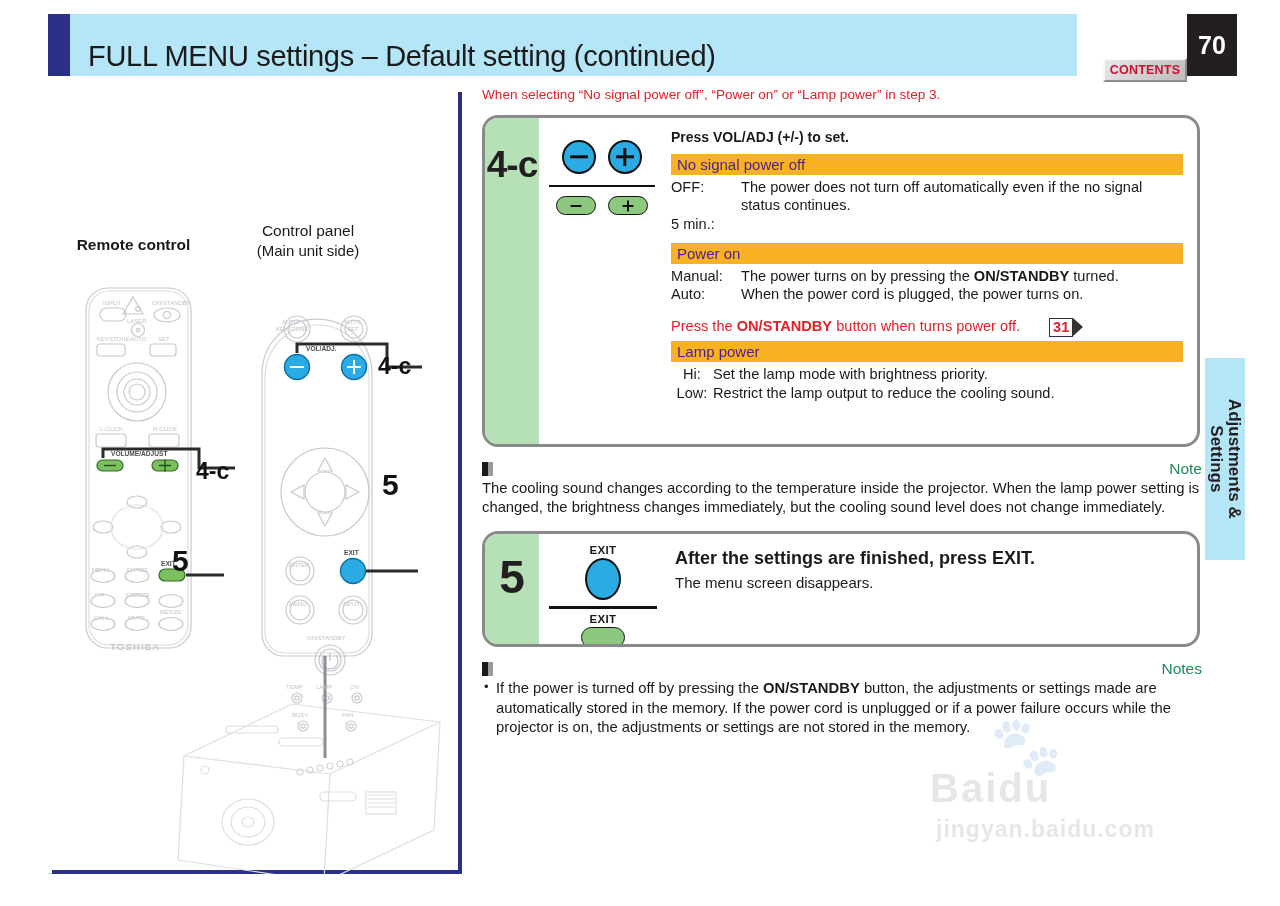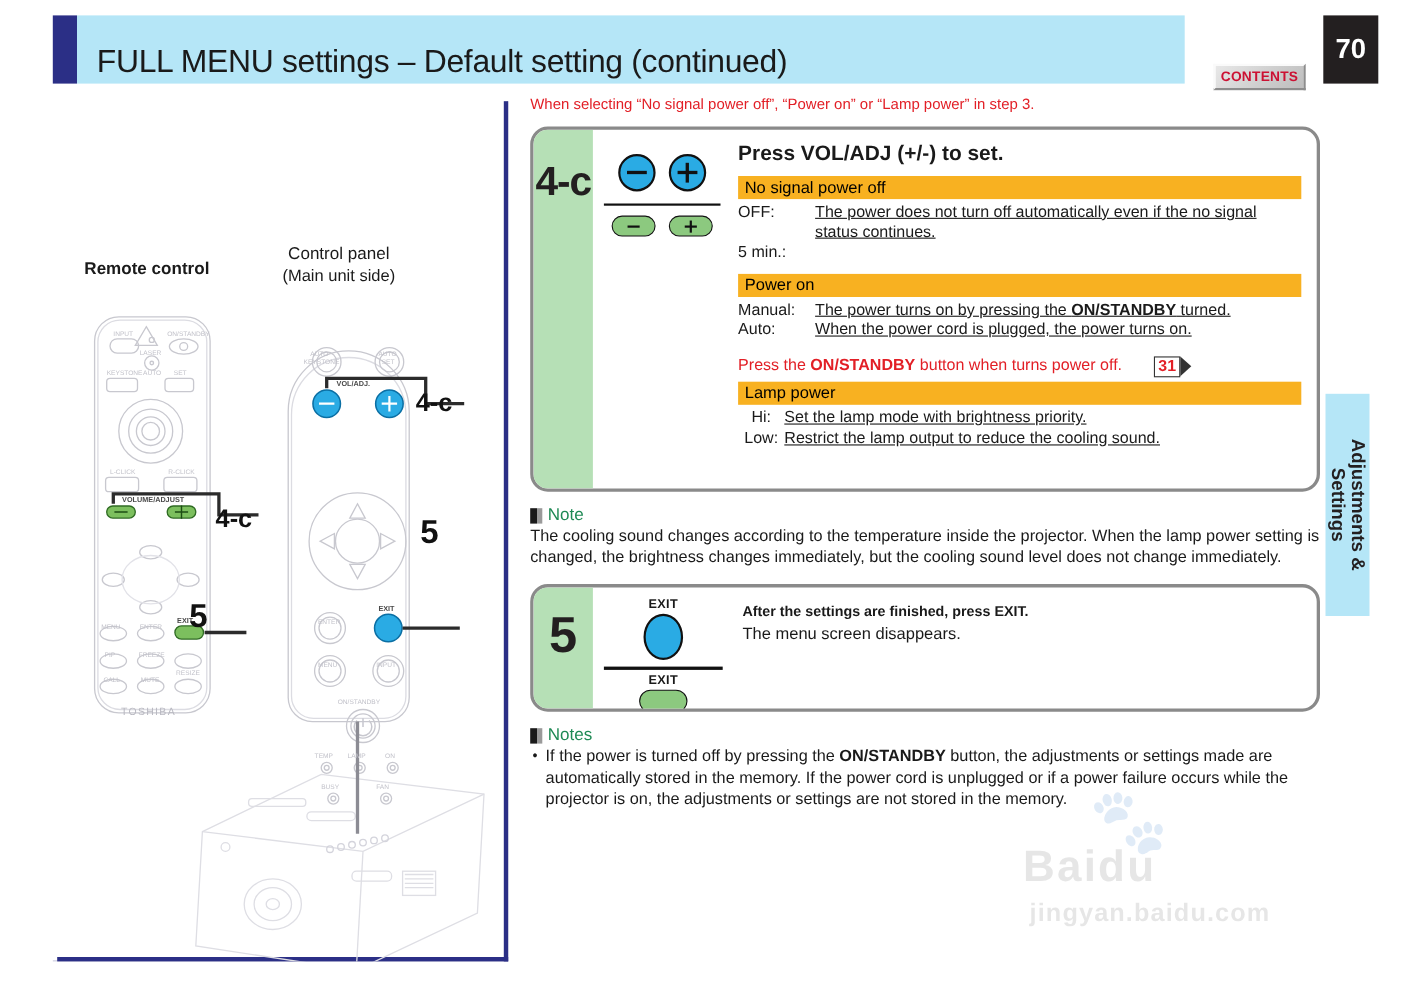--- a/index.html
+++ b/index.html
@@ -14,21 +14,21 @@
   .hdr-band{position:absolute;left:70px;top:0;width:1007px;height:62px;background:#b5e6f7;}
   .hdr-title{position:absolute;left:88px;top:26px;font-size:29px;font-weight:normal;color:#1a1a1a;
     letter-spacing:-0.3px;white-space:nowrap;}
   .contents-btn{position:absolute;left:1103px;top:44px;width:84px;height:24px;
     background:linear-gradient(135deg,#e8e8e8 0%,#cfcfcf 55%,#bdbdbd 100%);
     border-top:2px solid #fafafa;border-left:2px solid #fafafa;
     border-right:2px solid #8d8d8d;border-bottom:2px solid #8d8d8d;
     box-sizing:border-box;display:flex;align-items:center;justify-content:center;}
   .contents-btn span{font-size:12.5px;color:#cc1133;font-weight:bold;letter-spacing:0.2px;}
   .page-box{position:absolute;left:1187px;top:14px;width:50px;height:62px;background:#231f20;
-    display:flex;align-items:center;justify-content:center;margin-left:16px;}
+    display:flex;align-items:center;justify-content:center;}
   .page-box span{color:#fff;font-size:25px;font-weight:bold;}
 
   
   .side-tab{position:absolute;left:1205px;top:358px;width:40px;height:202px;background:#b5e6f7;
     display:flex;align-items:center;justify-content:center;}
   .side-tab-txt{transform:rotate(90deg);white-space:nowrap;font-size:17px;font-weight:bold;
     color:#231f20;line-height:1.05;text-align:center;}
 
   
   .left-panel{position:absolute;left:48px;top:92px;width:414px;height:782px;background:#fff;
@@ -73,56 +73,56 @@
     width:3.4px;height:18px;background:#111;}
   .kdiv{height:2.5px;background:#111;margin:11px 2px 9px 2px;}
   .pill{width:40px;height:19px;border-radius:10px;background:#8cc97f;border:1.8px solid #111;
     position:relative;box-sizing:border-box;}
   .pill::before{content:"";position:absolute;left:50%;top:50%;transform:translate(-50%,-50%);
     width:11px;height:2px;background:#111;}
   .pill.plus::after{content:"";position:absolute;left:50%;top:50%;transform:translate(-50%,-50%);
     width:2px;height:11px;background:#111;}
 
   .sb-body{margin-left:186px;padding:11px 14px 12px 0;}
-  .sb-head{font-size:19px;font-weight:bold;margin:0 0 9px 0;}
-  .orange{background:#f8b121;color:#000000;font-size:15px;padding:2px 6px;margin:0 0 2px 0;}
+  .sb-head{font-size:14px;font-weight:bold;margin:0 0 9px 0;}
+  .orange{background:#f8b121;color:#4c1d95;font-size:15px;padding:2px 6px;margin:0 0 2px 0;}
   .deflist{margin:3px 0 9px 0;font-size:14.6px;line-height:1.28;}
   .deflist .dr{display:flex;}
   .deflist .dt{flex:0 0 auto;}
-  .deflist .dd{flex:1 1 auto;text-decoration:underline;}
+  .deflist .dd{flex:1 1 auto;}
   .dt-w1{width:70px;}
   .dt-w2{width:42px;text-align:center;}
   .redline{color:#e21f26;font-size:14.6px;margin:14px 0 4px 0;display:flex;align-items:flex-start;gap:5px;}
   .pgref{display:inline-flex;align-items:stretch;height:19px;padding-left:24px;}
   .pgref .bx{border:1.6px solid #333;background:#fff;padding:0 3px;display:flex;align-items:center;
     font-size:14.5px;color:#e21f26;font-weight:bold;line-height:1;}
   .pgref .ar{width:0;height:0;border-top:9.5px solid transparent;border-bottom:9.5px solid transparent;
     border-left:10px solid #333;}
 
   
   .noteblk{margin:13px 0 0 0;}
-  .note-h{display:flex;align-items:center;gap:5px;margin-bottom:1px;}
+  .note-h{display:flex;align-items:center;gap:5px;margin-bottom:1px;justify-content:space-between;}
   .flag{width:11px;height:14px;background:linear-gradient(90deg,#1a1a1a 0 55%,#9a9a9a 55% 100%);}
   .note-t{color:#1f8a55;font-size:15.5px;}
   .note-p{font-size:14.8px;line-height:1.33;margin:0;}
   .note-ul{margin:0;padding:0;list-style:none;font-size:14.8px;line-height:1.33;}
   .note-ul li{position:relative;padding-left:14px;margin-bottom:2px;}
   .note-ul li::before{content:"\2022";position:absolute;left:2px;top:-1px;font-size:13px;}
 
   .sb5{width:718px;height:116px;margin-top:13px;}
   .sb5 .step-num{top:16px;font-size:46px;font-weight:bold;}
   .k5{position:absolute;left:62px;top:10px;width:112px;text-align:center;}
   .k5 .cap{font-size:11.5px;font-weight:bold;letter-spacing:0.3px;}
   .oval{width:36px;height:42px;border-radius:50%;background:#2aabe4;border:2px solid #111;
     margin:2px auto 0 auto;box-sizing:border-box;}
   .k5div{height:2.5px;background:#111;margin:6px 2px 4px 2px;}
   .pill5{width:44px;height:21px;border-radius:11px;background:#8cc97f;border:1.8px solid #111;
     margin:2px auto 0 auto;box-sizing:border-box;}
   .sb5-body{margin-left:190px;padding-top:14px;}
-  .sb5-head{font-size:13px;font-weight:bold;margin:0 0 5px 0;}
+  .sb5-head{font-size:18px;font-weight:bold;margin:0 0 5px 0;}
   .sb5-sub{font-size:15px;margin:0;}
 
   
   .wm{position:absolute;left:930px;top:712px;width:300px;height:160px;opacity:.13;
     pointer-events:none;color:#444;font-weight:bold;}
   .wm .paw{position:absolute;left:60px;top:0;font-size:58px;letter-spacing:-6px;}
   .wm .w1{position:absolute;left:0;top:54px;font-size:40px;letter-spacing:2px;}
   .wm .w2{position:absolute;left:6px;top:104px;font-size:23px;letter-spacing:1px;}
 </style>
 </head>

